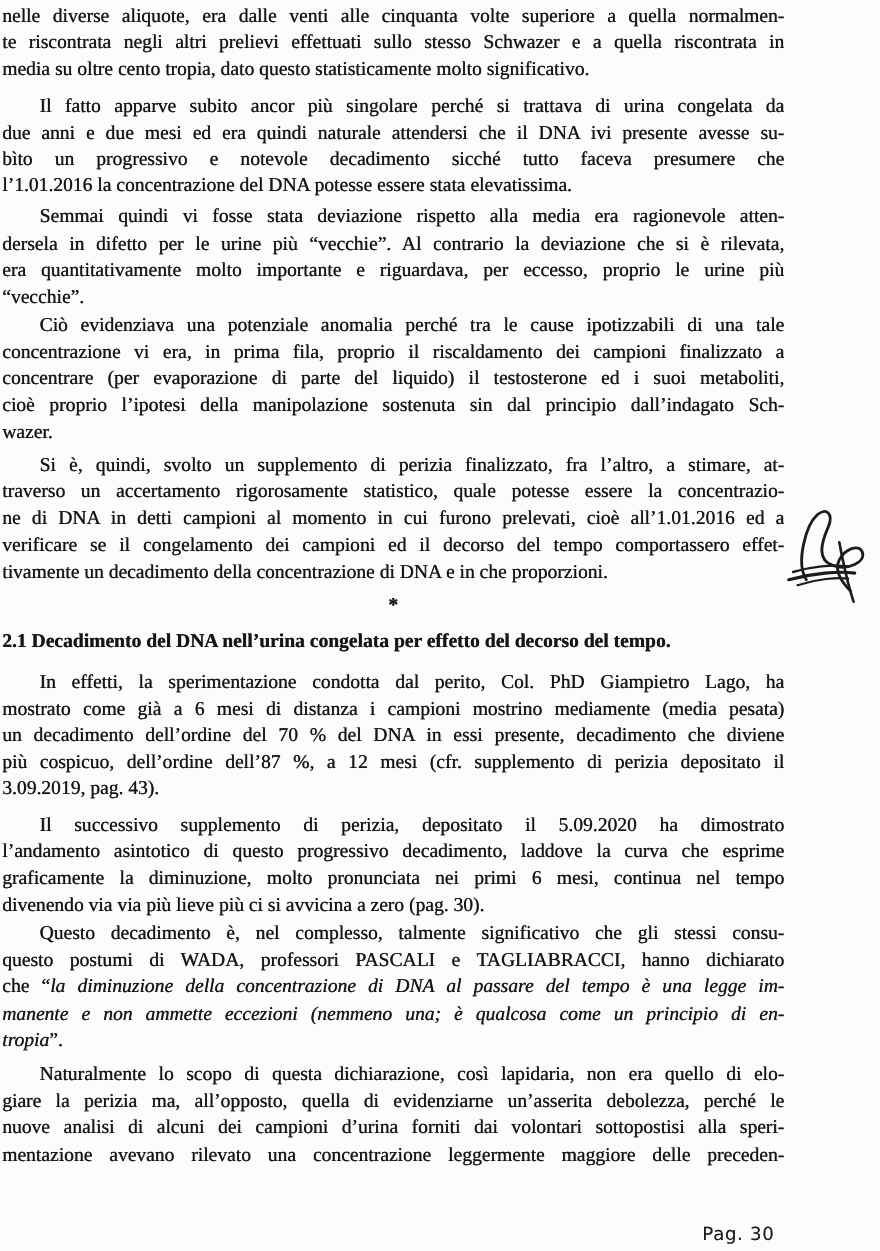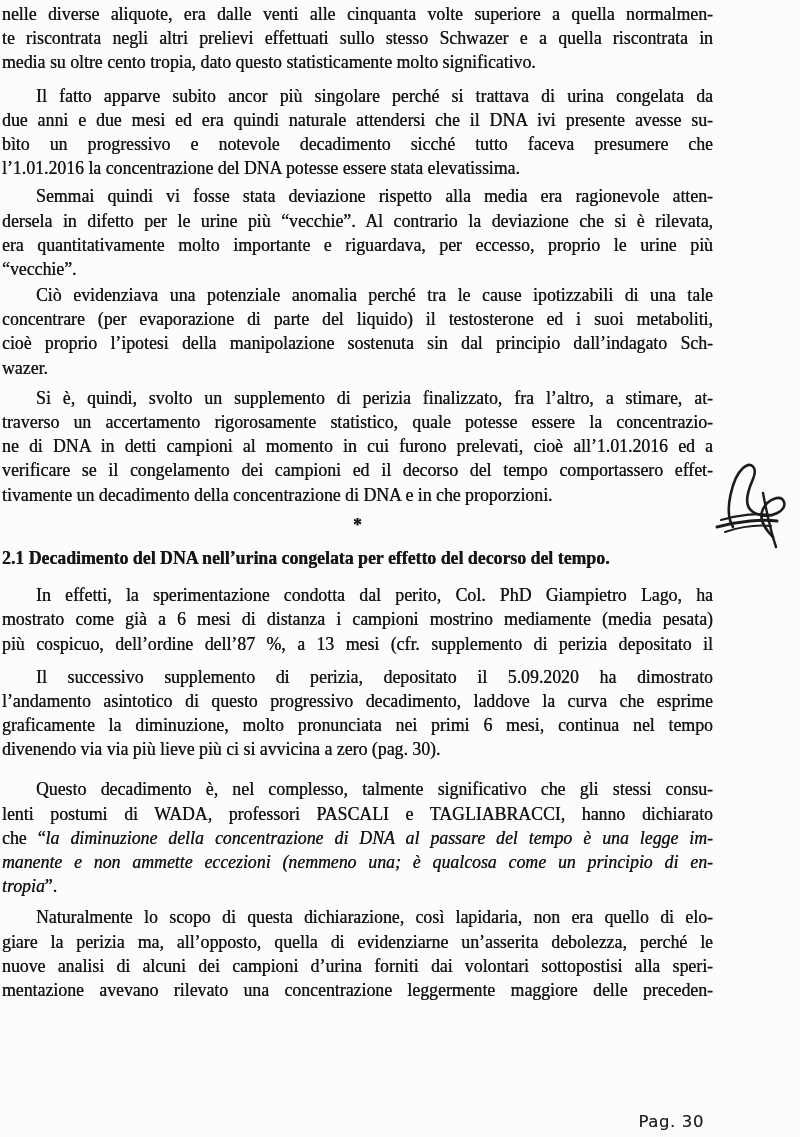--- a/index.html
+++ b/index.html
@@ -26,21 +26,21 @@
   }
   .block { margin: 0; }
   .text-column > :nth-child(1)  { margin-bottom: 9px;  }
   .text-column > :nth-child(2)  { margin-bottom: 4px;  }
   .text-column > :nth-child(3)  { margin-bottom: 2px;  }
   .text-column > :nth-child(4)  { margin-bottom: 6px;  }
   .text-column > :nth-child(5)  { margin-bottom: 6px;  }
   .text-column > :nth-child(6)  { margin-bottom: 9px;  }
   .text-column > :nth-child(7)  { margin-bottom: 13px; }
   .text-column > :nth-child(8)  { margin-bottom: 9px;  }
-  .text-column > :nth-child(9)  { margin-bottom: 16px;  }
+  .text-column > :nth-child(9)  { margin-bottom: 2px;  }
   .text-column > :nth-child(10) { margin-bottom: 7px;  }
   .ln {
     text-align: justify;
     text-align-last: justify;
     text-justify: inter-word;
     height: 24.2px;
     overflow: hidden;
     white-space: nowrap;
   }
   .ln.end { text-align-last: left; }
@@ -90,51 +90,54 @@
         <div class="ln end"><span>l’1.01.2016 la concentrazione del DNA potesse essere stata elevatissima.</span></div>
       </div>
       <div class="block paragraph">
         <div class="ln ind"><span>Semmai quindi vi fosse stata deviazione rispetto alla media era ragionevole atten-</span></div>
         <div class="ln"><span>dersela in difetto per le urine più “vecchie”. Al contrario la deviazione che si è rilevata,</span></div>
         <div class="ln"><span>era quantitativamente molto importante e riguardava, per eccesso, proprio le urine più</span></div>
         <div class="ln end"><span>“vecchie”.</span></div>
       </div>
       <div class="block paragraph">
         <div class="ln ind"><span>Ciò evidenziava una potenziale anomalia perché tra le cause ipotizzabili di una tale</span></div>
+        <div class="ln"><span>concentrazione vi era, in prima fila, proprio il riscaldamento dei campioni finalizzato a</span></div>
         <div class="ln"><span>concentrare (per evaporazione di parte del liquido) il testosterone ed i suoi metaboliti,</span></div>
         <div class="ln"><span>cioè proprio l’ipotesi della manipolazione sostenuta sin dal principio dall’indagato Sch-</span></div>
         <div class="ln end"><span>wazer.</span></div>
       </div>
       <div class="block paragraph">
         <div class="ln ind"><span>Si è, quindi, svolto un supplemento di perizia finalizzato, fra l’altro, a stimare, at-</span></div>
         <div class="ln"><span>traverso un accertamento rigorosamente statistico, quale potesse essere la concentrazio-</span></div>
         <div class="ln"><span>ne di DNA in detti campioni al momento in cui furono prelevati, cioè all’1.01.2016 ed a</span></div>
         <div class="ln"><span>verificare se il congelamento dei campioni ed il decorso del tempo comportassero effet-</span></div>
         <div class="ln end"><span>tivamente un decadimento della concentrazione di DNA e in che proporzioni.</span></div>
       </div>
       <div class="block separator">
         <div class="ln"><span>*</span></div>
       </div>
       <div class="block heading">
         <div class="ln"><span>2.1 Decadimento del DNA nell’urina congelata per effetto del decorso del tempo.</span></div>
       </div>
       <div class="block paragraph">
         <div class="ln ind"><span>In effetti, la sperimentazione condotta dal perito, Col. PhD Giampietro Lago, ha</span></div>
         <div class="ln"><span>mostrato come già a 6 mesi di distanza i campioni mostrino mediamente (media pesata)</span></div>
-        <div class="ln"><span>più cospicuo, dell’ordine dell’87 %, a 13 mesi (cfr. supplemento di perizia depositato il</span></div>
+        <div class="ln"><span>un decadimento dell’ordine del 70 % del DNA in essi presente, decadimento che diviene</span></div>
+        <div class="ln"><span>più cospicuo, dell’ordine dell’87 %, a 12 mesi (cfr. supplemento di perizia depositato il</span></div>
+        <div class="ln end"><span>3.09.2019, pag. 43).</span></div>
       </div>
       <div class="block paragraph">
         <div class="ln ind"><span>Il successivo supplemento di perizia, depositato il 5.09.2020 ha dimostrato</span></div>
         <div class="ln"><span>l’andamento asintotico di questo progressivo decadimento, laddove la curva che esprime</span></div>
         <div class="ln"><span>graficamente la diminuzione, molto pronunciata nei primi 6 mesi, continua nel tempo</span></div>
         <div class="ln end"><span>divenendo via via più lieve più ci si avvicina a zero (pag. 30).</span></div>
       </div>
       <div class="block paragraph">
         <div class="ln ind"><span>Questo decadimento è, nel complesso, talmente significativo che gli stessi consu-</span></div>
-        <div class="ln"><span>lenti postumi di WADA, professori PASCALI e TAGLIABRACCI, hanno dichiarato</span></div>
+        <div class="ln"><span>questo postumi di WADA, professori PASCALI e TAGLIABRACCI, hanno dichiarato</span></div>
         <div class="ln"><span>che “</span><span class="it">la diminuzione della concentrazione di DNA al passare del tempo è una legge im-</span></div>
         <div class="ln"><span class="it">manente e non ammette eccezioni (nemmeno una; è qualcosa come un principio di en-</span></div>
         <div class="ln end"><span class="it">tropia</span><span>”.</span></div>
       </div>
       <div class="block paragraph">
         <div class="ln ind"><span>Naturalmente lo scopo di questa dichiarazione, così lapidaria, non era quello di elo-</span></div>
         <div class="ln"><span>giare la perizia ma, all’opposto, quella di evidenziarne un’asserita debolezza, perché le</span></div>
         <div class="ln"><span>nuove analisi di alcuni dei campioni d’urina forniti dai volontari sottopostisi alla speri-</span></div>
         <div class="ln"><span>mentazione avevano rilevato una concentrazione leggermente maggiore delle preceden-</span></div>
       </div>

